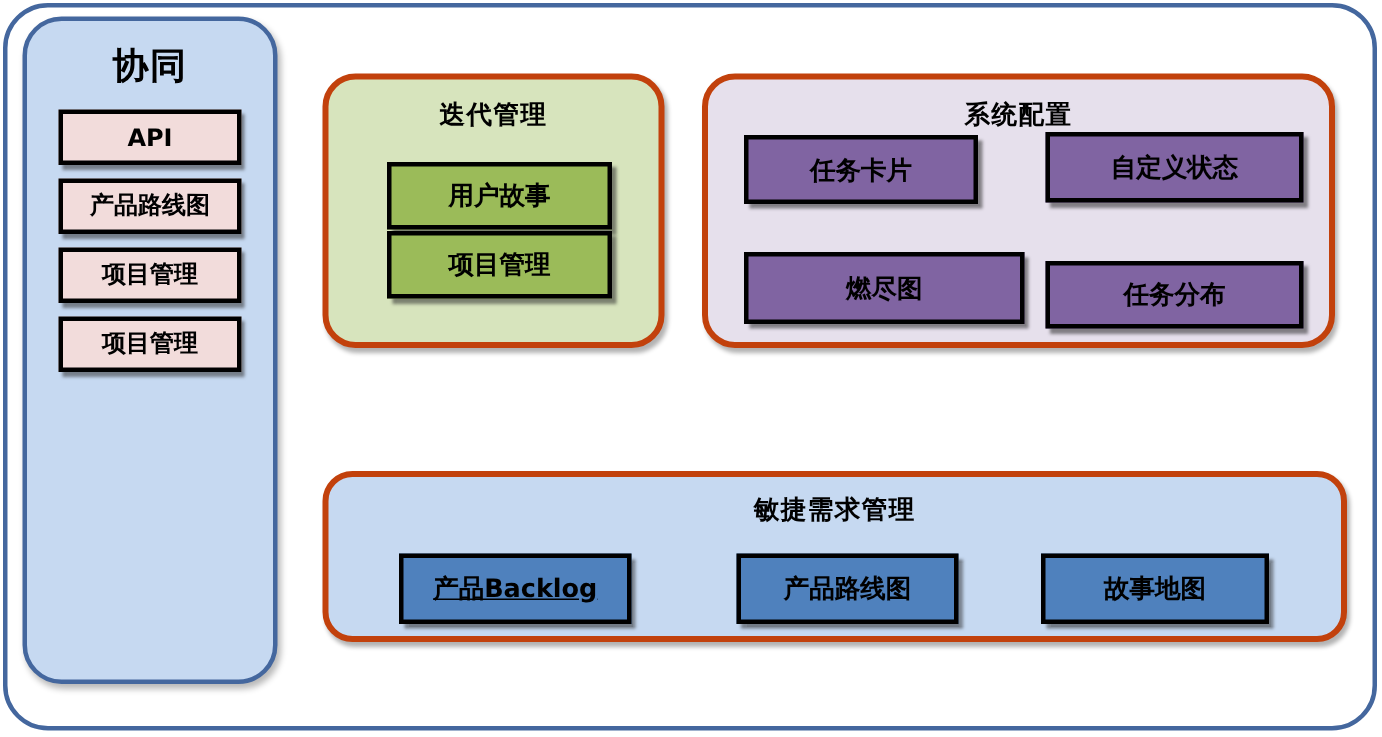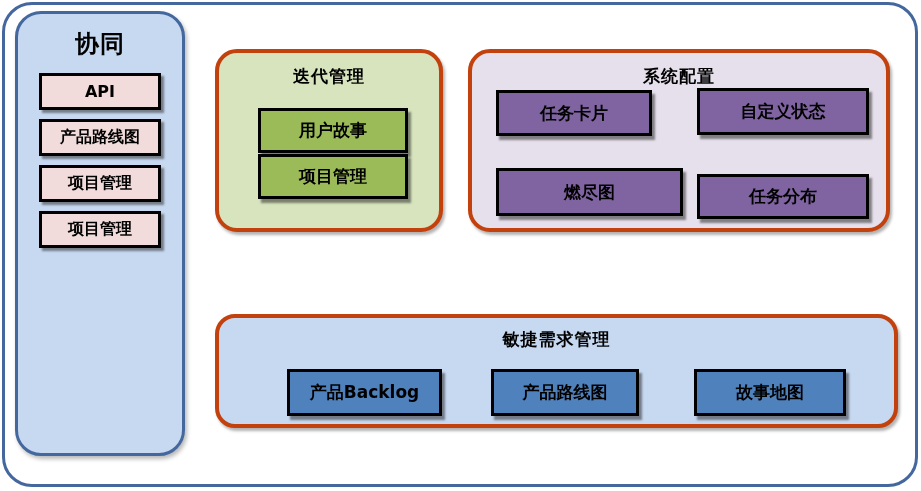--- a/index.html
+++ b/index.html
@@ -96,17 +96,17 @@
   <div class="panel panel-kanban">
     <div class="panel-title">系统配置</div>
     <div class="box purple-box" style="left:24px;top:37px;width:156px;height:46px;">任务卡片</div>
     <div class="box purple-box" style="left:225px;top:35px;width:172px;height:47px;">自定义状态</div>
     <div class="box purple-box" style="left:24px;top:115px;width:187px;height:48px;font-family:Liberation Mono, monospace;">燃尽图</div>
     <div class="box purple-box" style="left:225px;top:121px;width:172px;height:45px;">任务分布</div>
   </div>
 
   <div class="panel panel-agile">
     <div class="panel-title">敏捷需求管理</div>
-    <div class="box blue-box" style="left:68px;width:155px;">产品Backlog</div>
+    <div class="box blue-box" style="left:47px;width:155px;text-decoration:underline;">产品Backlog</div>
     <div class="box blue-box" style="left:272px;width:148px;">产品路线图</div>
     <div class="box blue-box" style="left:475px;width:152px;">故事地图</div>
   </div>
 </div>
 
 </body></html>

